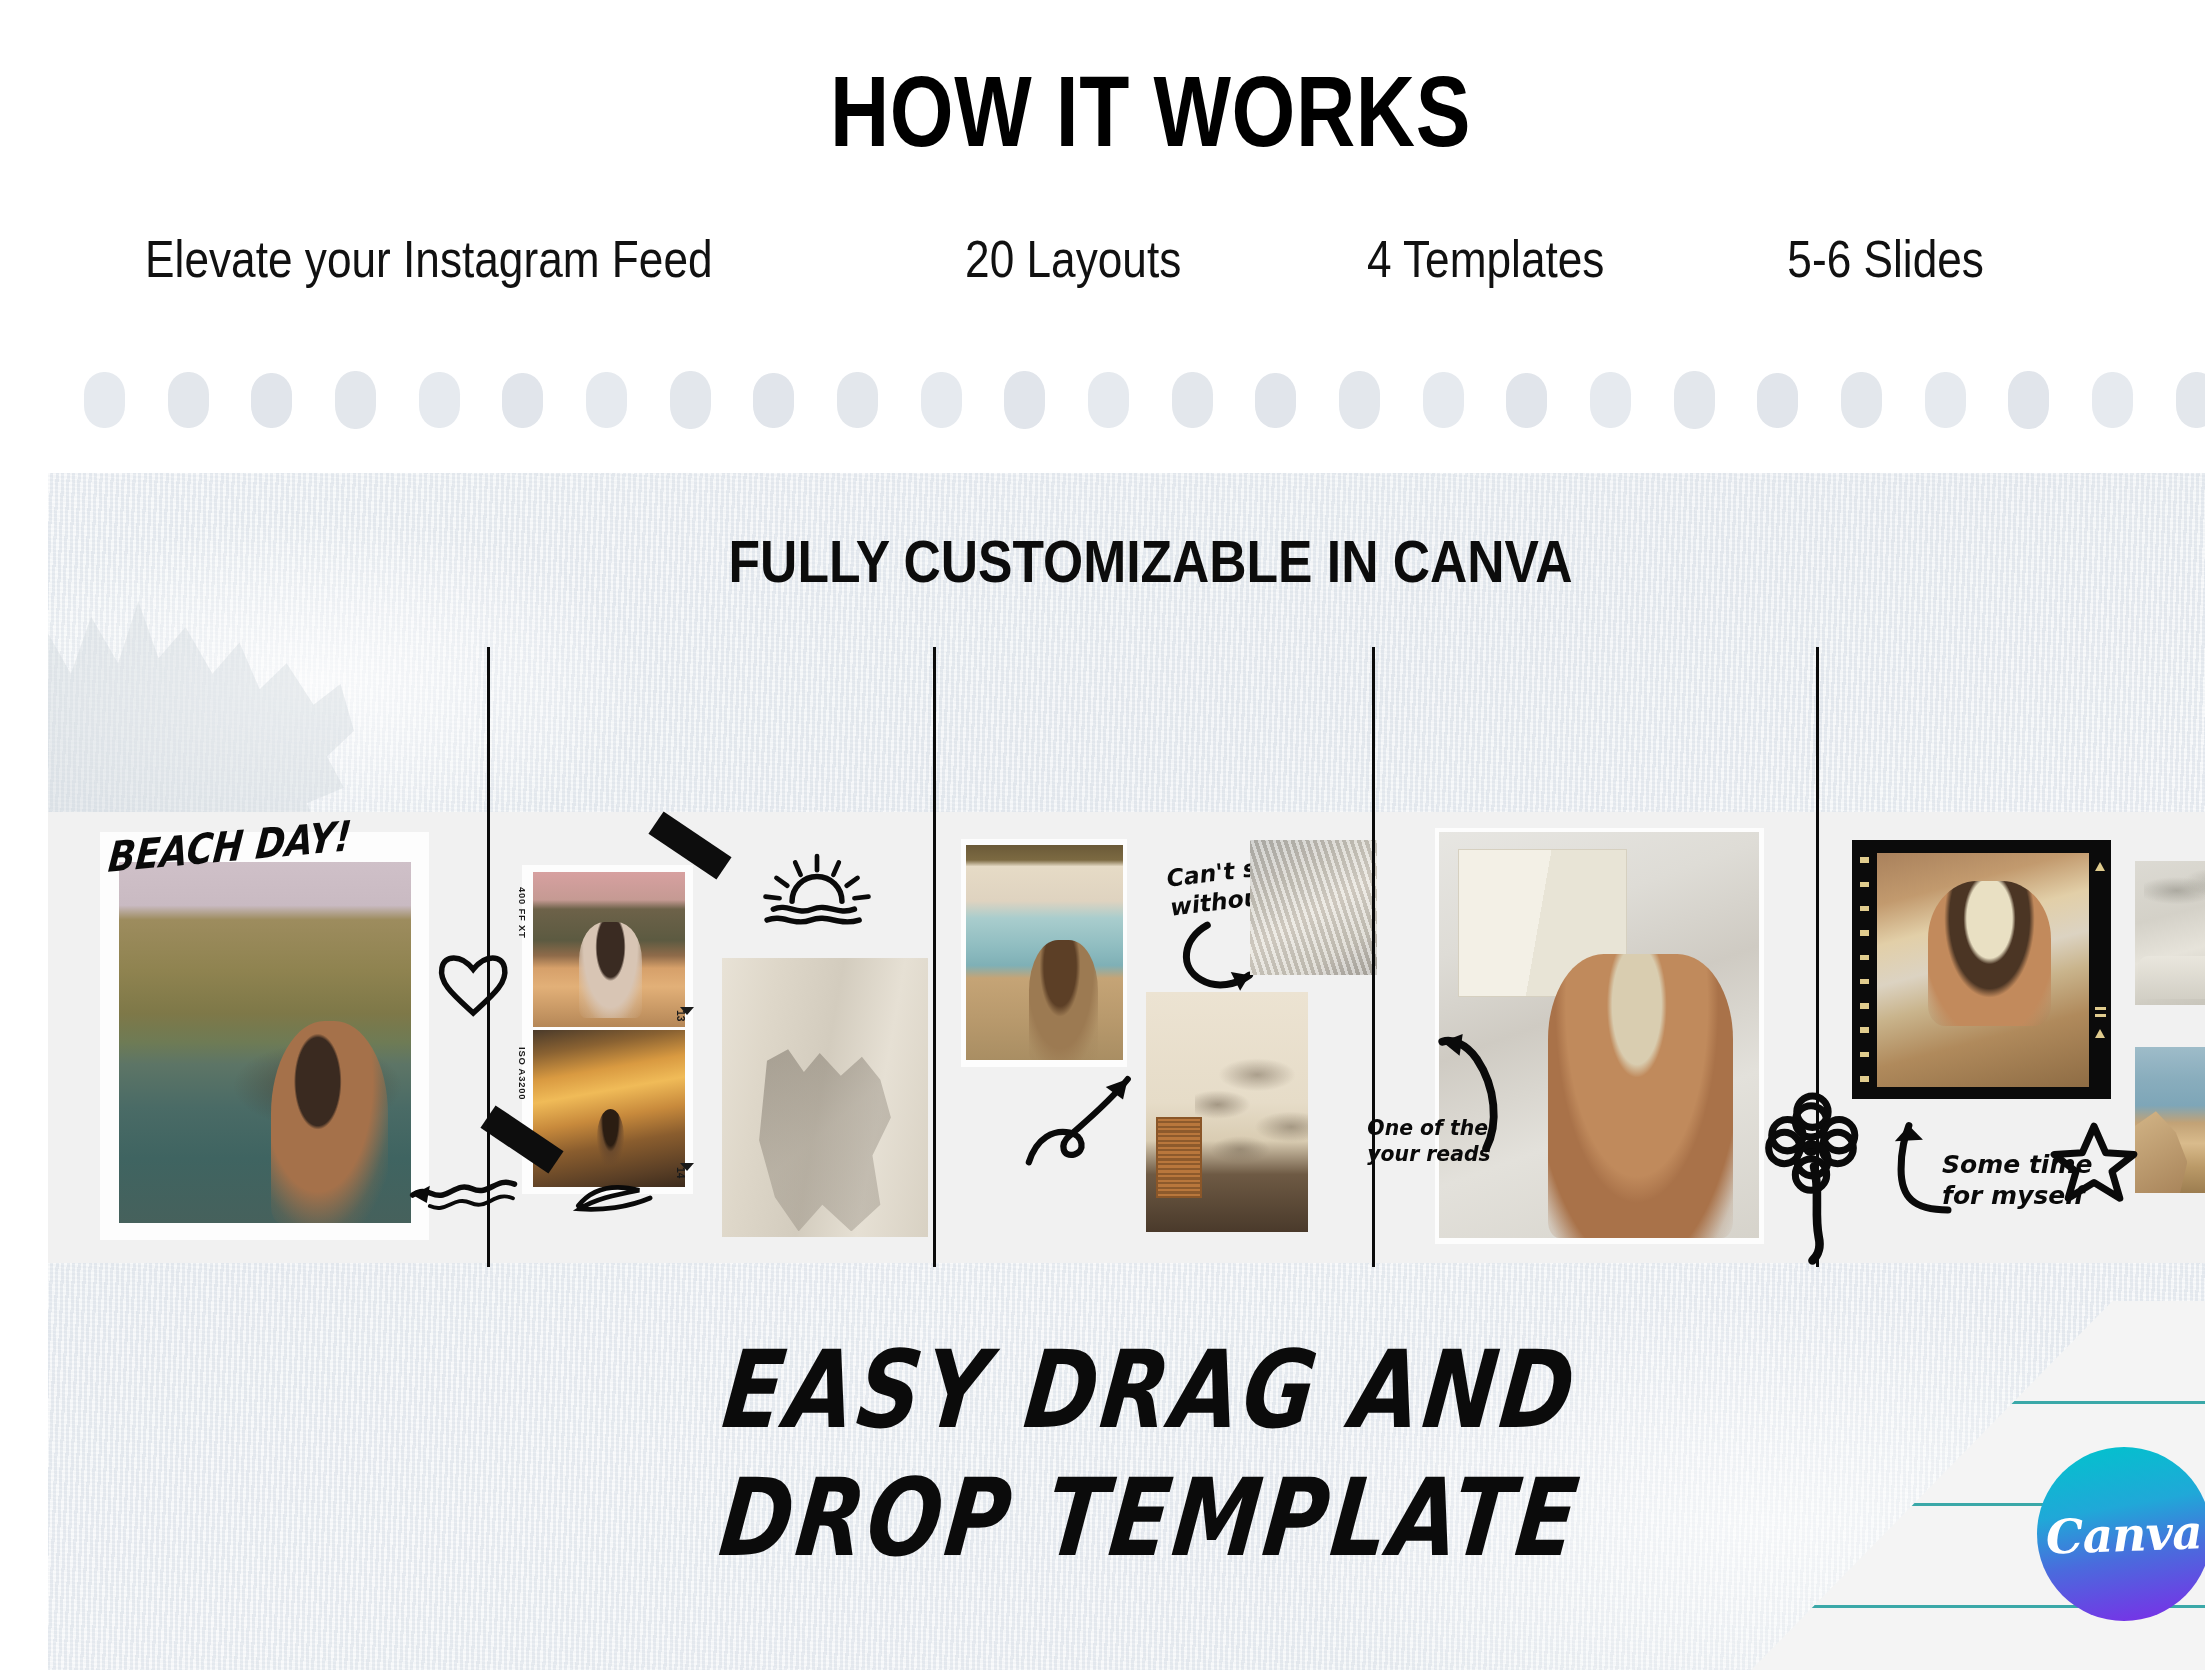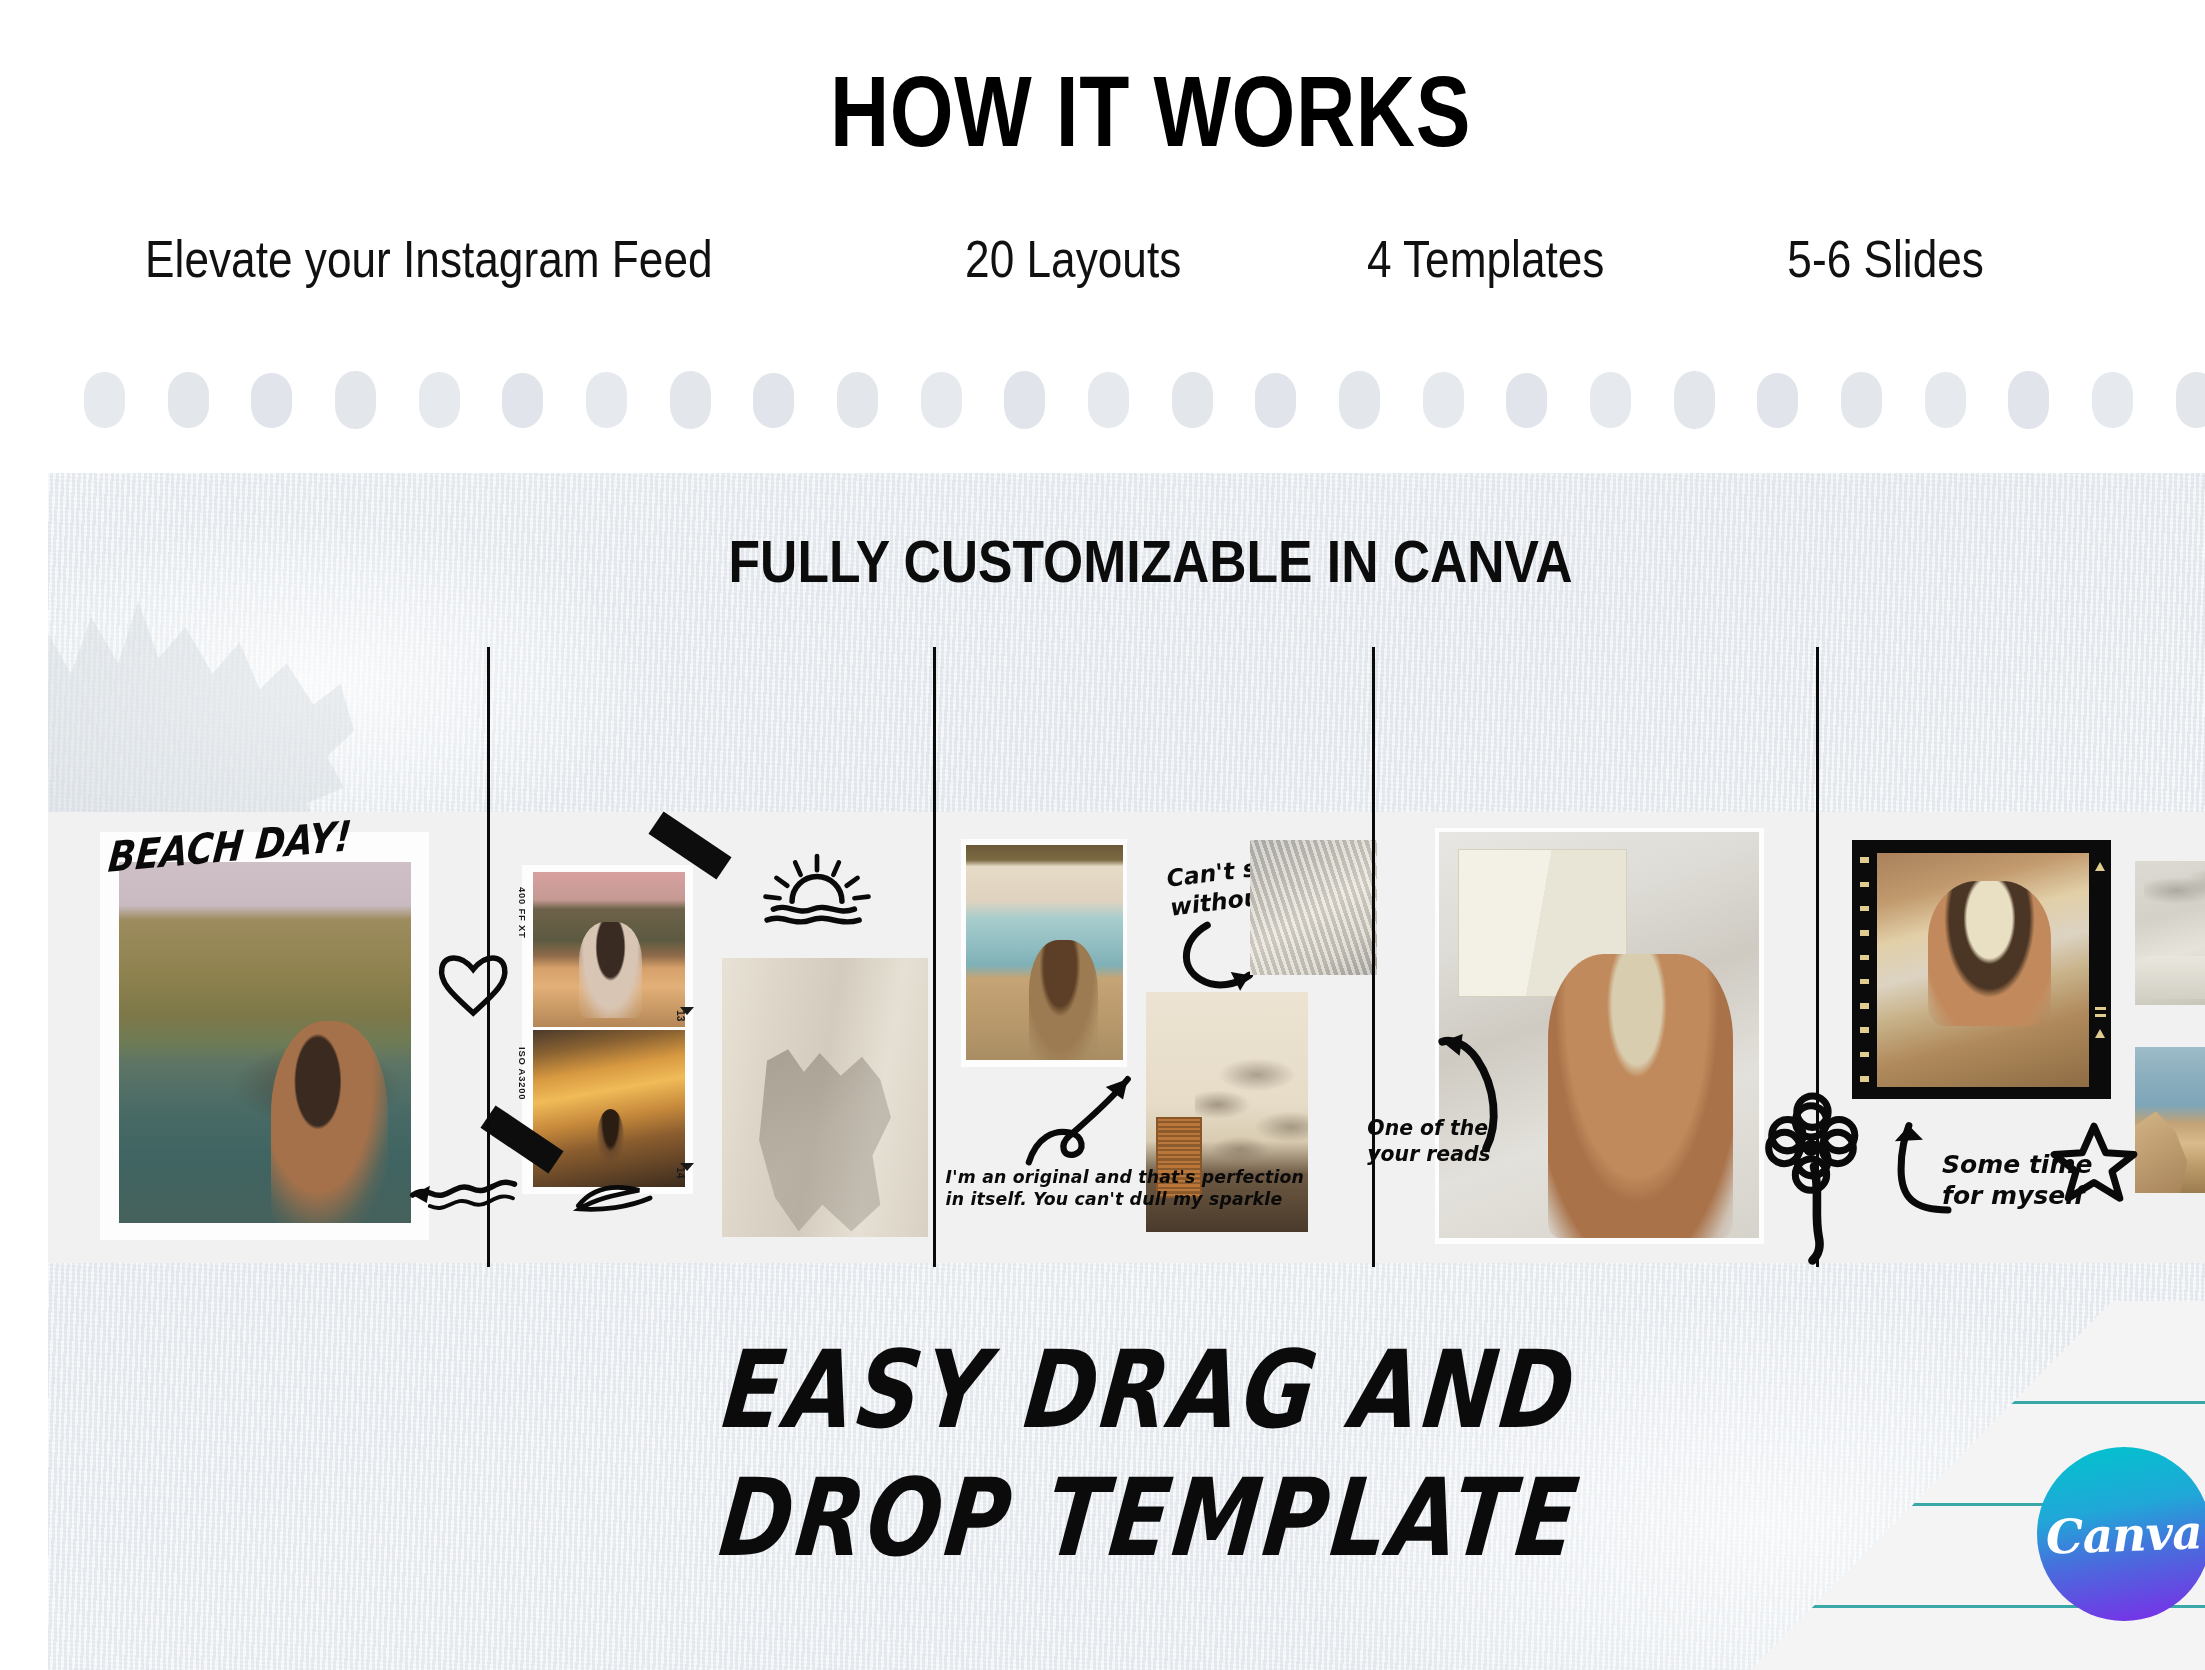--- a/index.html
+++ b/index.html
@@ -456,22 +456,20 @@
       </svg>
 
       <div class="photo ph-towel" style="left:317px; top:28px; width:127px; height:135px;"></div>
       <div class="photo ph-palm" style="left:213px; top:180px; width:162px; height:240px;"></div>
 
       <svg class="doodle" style="left:91px; top:253px;" width="118" height="102" viewBox="0 0 150 130">
         <path d="M6 124 C16 92 38 82 58 86 C76 90 78 110 64 114 C50 118 44 102 58 90 C76 74 108 48 132 18" fill="none" stroke="#0a0a0a" stroke-width="8" stroke-linecap="round"></path>
         <path d="M132 18 L104 28 L126 44 Z" fill="#0a0a0a"></path>
       </svg>
 
-      <div class="hand" style="left:12.6px; top:355px; font-size:17.3px; letter-spacing:0.2px;">I'm an original and that's perfection
-in itself. You can't dull my sparkle</div>
     </div>
 
     <div class="slide s4" style="left:1324px;">
       <div class="mat" style="left:63px; top:15.7px; width:329px; height:416px;"></div>
       <div class="photo ph-reading" style="left:67px; top:20.4px; width:320px; height:406px;"></div>
 
       <svg class="doodle" style="left:39px; top:220px;" width="94" height="126" viewBox="0 0 120 160">
         <path d="M96 148 C112 116 108 70 84 34 C70 14 52 8 40 12" fill="none" stroke="#0a0a0a" stroke-width="10" stroke-linecap="round"></path>
         <path d="M40 12 L66 2 L62 30 Z" fill="#0a0a0a"></path>
       </svg>

